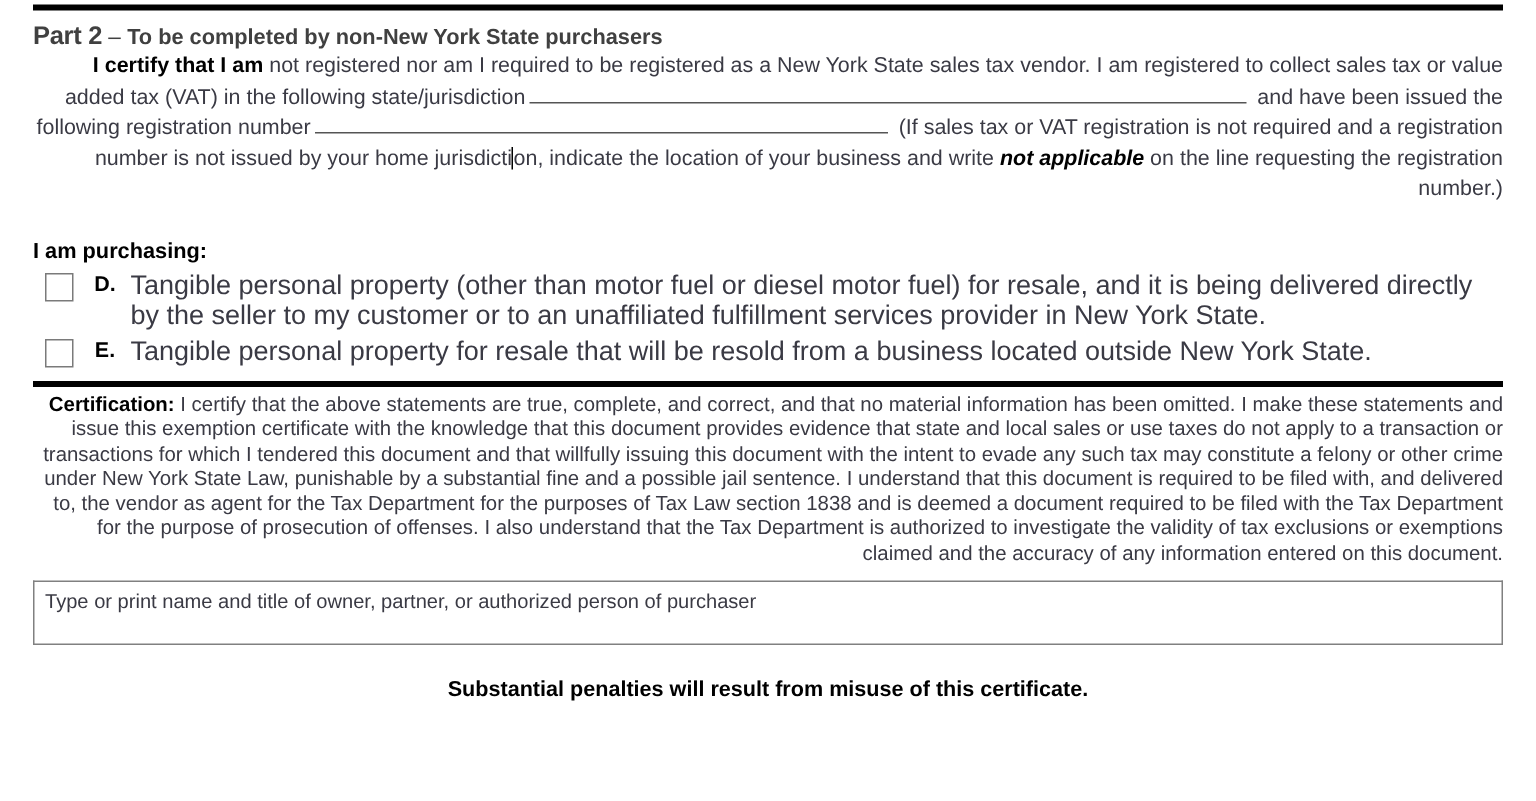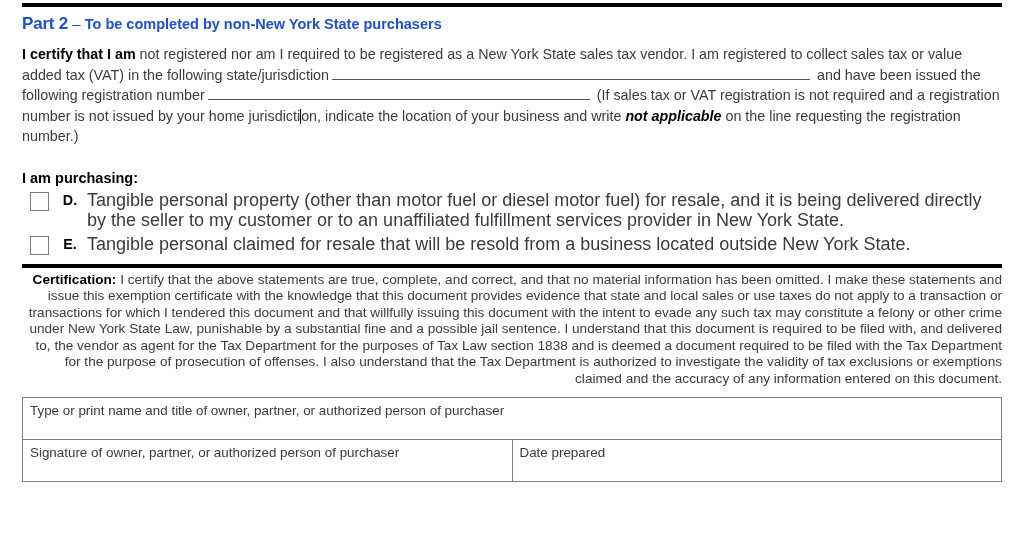--- a/index.html
+++ b/index.html
@@ -27,43 +27,42 @@
     background: #000000;
     width: 100%;
     margin: 0;
   }
   .rule-top { margin-top: 3px; }
   
   .part-head {
     margin-top: 8px;
     font-size: 15px;
     line-height: 18px;
-    color: #1d4ed8;
+    color: #404040;
     white-space: nowrap;
   }
   .part-head .part-label {
     font-weight: bold;
     font-size: 17px;
     letter-spacing: -0.2px;
   }
   .part-head .part-dash {
     font-size: 15px;
     font-weight: normal;
   }
   .part-head .part-title {
     font-weight: bold;
     font-size: 14.5px;
   }
   
   .certify-para {
-    margin-top: 11px;
     font-size: 14.3px;
     line-height: 20.5px;
     color: #3a3a44;
-    text-align: left;
+    text-align: right;
   }
   .certify-para b { color: #000; font-weight: bold; }
   .certify-para .bi { font-weight: bold; font-style: italic; color: #000; }
   .blank {
     display: inline-block;
     border-bottom: 1.2px solid #555;
     vertical-align: baseline;
     height: 13px;
     margin: 0 3px;
   }
@@ -173,42 +172,35 @@
 
   <div class="opt-list">
     <div class="opt-row">
       <span class="chk"></span>
       <span class="opt-letter">D.</span>
       <span class="opt-text">Tangible personal property (other than motor fuel or diesel motor fuel) for resale, and it is being delivered directly by the seller to my customer or to an unaffiliated fulfillment services provider in New York State.</span>
     </div>
     <div class="opt-row">
       <span class="chk"></span>
       <span class="opt-letter">E.</span>
-      <span class="opt-text">Tangible personal claimed for resale that will be resold from a business located outside New York State.</span>
+      <span class="opt-text">Tangible personal property for resale that will be resold from a business located outside New York State.</span>
     </div>
   </div>
 
   <div class="rule-heavy rule-cert"></div>
 
   <div class="cert-para">
     <b>Certification:</b><span> I certify that the above statements are true, complete, and correct, and that no material information has been omitted. I make these statements and issue this exemption certificate with the knowledge that this document provides evidence that state and local sales or use taxes do not apply to a transaction or transactions for which I tendered this document and that willfully issuing this document with the intent to evade any such tax may constitute a felony or other crime under New York State Law, punishable by a substantial fine and a possible jail sentence. I understand that this document is required to be filed with, and delivered to, the vendor as agent for the Tax Department for the purposes of Tax Law section 1838 and is deemed a document required to be filed with the Tax Department for the purpose of prosecution of offenses. I also understand that the Tax Department is authorized to investigate the validity of tax exclusions or exemptions claimed and the accuracy of any information entered on this document.</span>
   </div>
 
   <table class="sig-table">
     <tbody>
         <tr>
       <td class="cell-name" colspan="2">
         <span>Type or print name and title of owner, partner, or authorized person of purchaser</span>
       </td>
     </tr>
-    <tr>
-      <td class="cell-sig">
-        <span>Signature of owner, partner, or authorized person of purchaser</span>
-      </td>
-      <td class="cell-sig col-date">
-        <span>Date prepared</span>
-      </td>
-    </tr>
   </tbody>
     </table>
 
+  <div class="footer-note">Substantial penalties will result from misuse of this certificate.</div>
 
 </div>
 
 </body></html>

